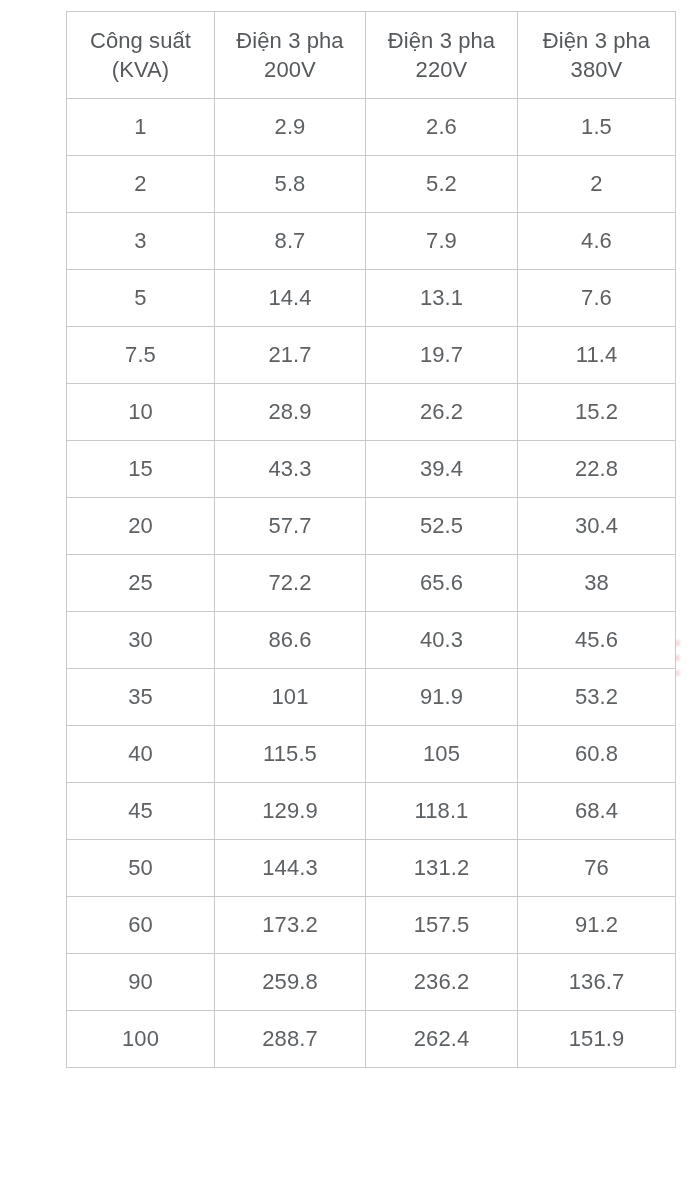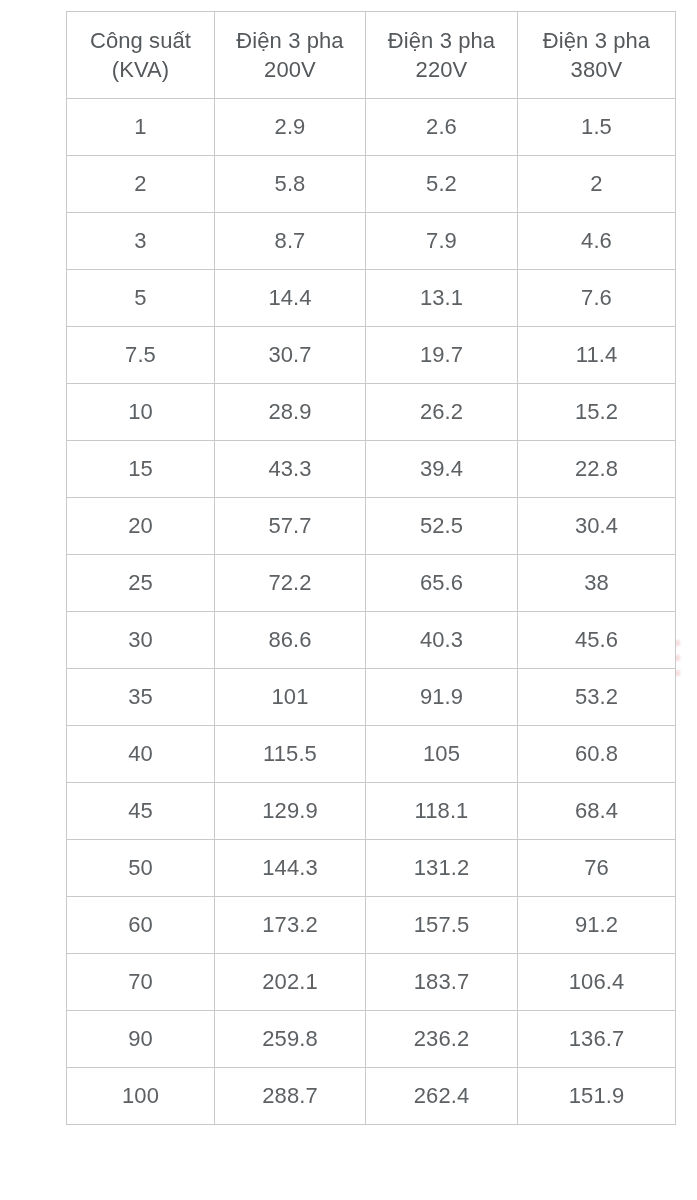--- a/index.html
+++ b/index.html
@@ -147,21 +147,21 @@
           <td>4.6</td>
         </tr>
         <tr>
           <td>5</td>
           <td>14.4</td>
           <td>13.1</td>
           <td>7.6</td>
         </tr>
         <tr>
           <td>7.5</td>
-          <td>30.7</td>
+          <td>21.7</td>
           <td>19.7</td>
           <td>11.4</td>
         </tr>
         <tr>
           <td>10</td>
           <td>28.9</td>
           <td>26.2</td>
           <td>15.2</td>
         </tr>
         <tr>
@@ -212,26 +212,20 @@
           <td>131.2</td>
           <td>76</td>
         </tr>
         <tr>
           <td>60</td>
           <td>173.2</td>
           <td>157.5</td>
           <td>91.2</td>
         </tr>
         <tr>
-          <td>70</td>
-          <td>202.1</td>
-          <td>183.7</td>
-          <td>106.4</td>
-        </tr>
-        <tr>
           <td>90</td>
           <td>259.8</td>
           <td>236.2</td>
           <td>136.7</td>
         </tr>
         <tr>
           <td>100</td>
           <td>288.7</td>
           <td>262.4</td>
           <td>151.9</td>

